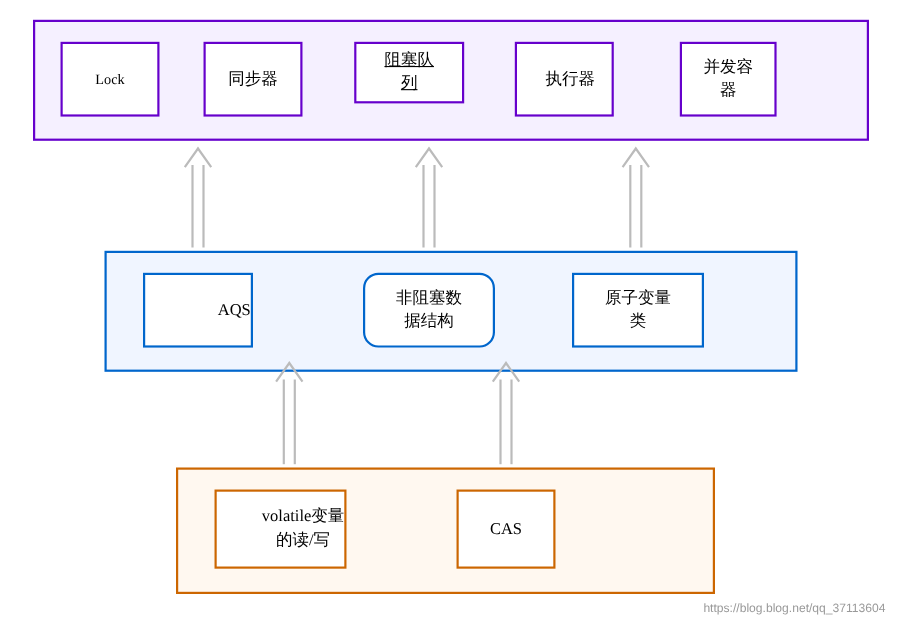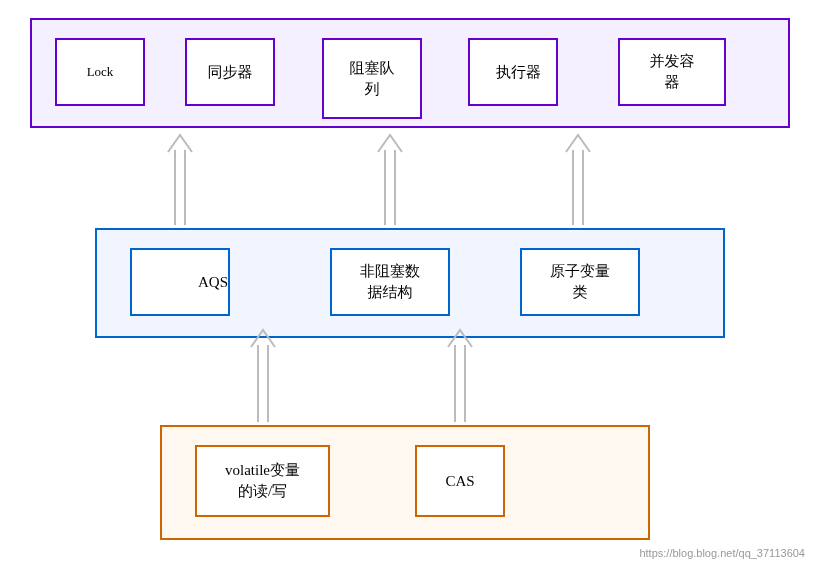--- a/index.html
+++ b/index.html
@@ -172,45 +172,45 @@
 <div class="diagram-container">
 
   <div class="layer-top"></div>
 
   <div class="box box-lock" style="border-color:#6600cc; top:38px; left:55px; width:90px; height:68px;">
     <span>Lock</span>
   </div>
   <div class="box box-sync" style="border-color:#6600cc; top:38px; left:185px; width:90px; height:68px;">
     <span>同步器</span>
   </div>
-  <div class="box box-blocking-queue" style="border-color:#6600cc; top:38px; left:322px; width:100px; height:81px;">
+  <div class="box box-blocking-queue" style="border-color:#6600cc; top:38px; left:322px; width:100px; height:56px;text-decoration:underline;">
     <span>阻塞队<br>列</span>
   </div>
   <div class="box box-executor" style="border-color:#6600cc; top:38px; left:468px; width:90px; height:68px;padding-left:11px;">
     <span>执行器</span>
   </div>
-  <div class="box box-concurrent" style="border-color:#6600cc; top:38px; left:618px; width:108px; height:68px;">
+  <div class="box box-concurrent" style="border-color:#6600cc; top:38px; left:618px; width:88px; height:68px;">
     <span>并发容<br>器</span>
   </div>
 
   <div class="layer-mid" style="top:228px; left:95px; width:630px; height:110px; position:absolute; border:2px solid #0066cc; background:#f0f5ff;"></div>
 
   <div class="box box-aqs" style="border-color:#0066cc; top:248px; left:130px; width:100px; height:68px;justify-content:flex-end;">
     <span>AQS</span>
   </div>
-  <div class="box box-nonblock" style="border-color:#0066cc; top:248px; left:330px; width:120px; height:68px;">
+  <div class="box box-nonblock" style="border-color:#0066cc; top:248px; left:330px; width:120px; height:68px;border-radius:14px;">
     <span>非阻塞数<br>据结构</span>
   </div>
   <div class="box box-atomic" style="border-color:#0066cc; top:248px; left:520px; width:120px; height:68px;">
     <span>原子变量<br>类</span>
   </div>
 
   <div class="layer-bot" style="top:425px; left:160px; width:490px; height:115px; position:absolute; border:2px solid #cc6600; background:#fff8f0;"></div>
 
-  <div class="box box-volatile" style="border-color:#cc6600; top:445px; left:195px; width:135px; height:72px;">
+  <div class="box box-volatile" style="border-color:#cc6600; top:445px; left:195px; width:120px; height:72px;justify-content:flex-end;">
     <span>volatile变量<br>的读/写</span>
   </div>
   <div class="box box-cas" style="border-color:#cc6600; top:445px; left:415px; width:90px; height:72px;">
     <span>CAS</span>
   </div>
 
   <svg class="arrows-svg" xmlns="http://www.w3.org/2000/svg">
 
     <defs>
       <marker id="hollow-arrow" markerWidth="12" markerHeight="12" refX="6" refY="10" orient="auto">

